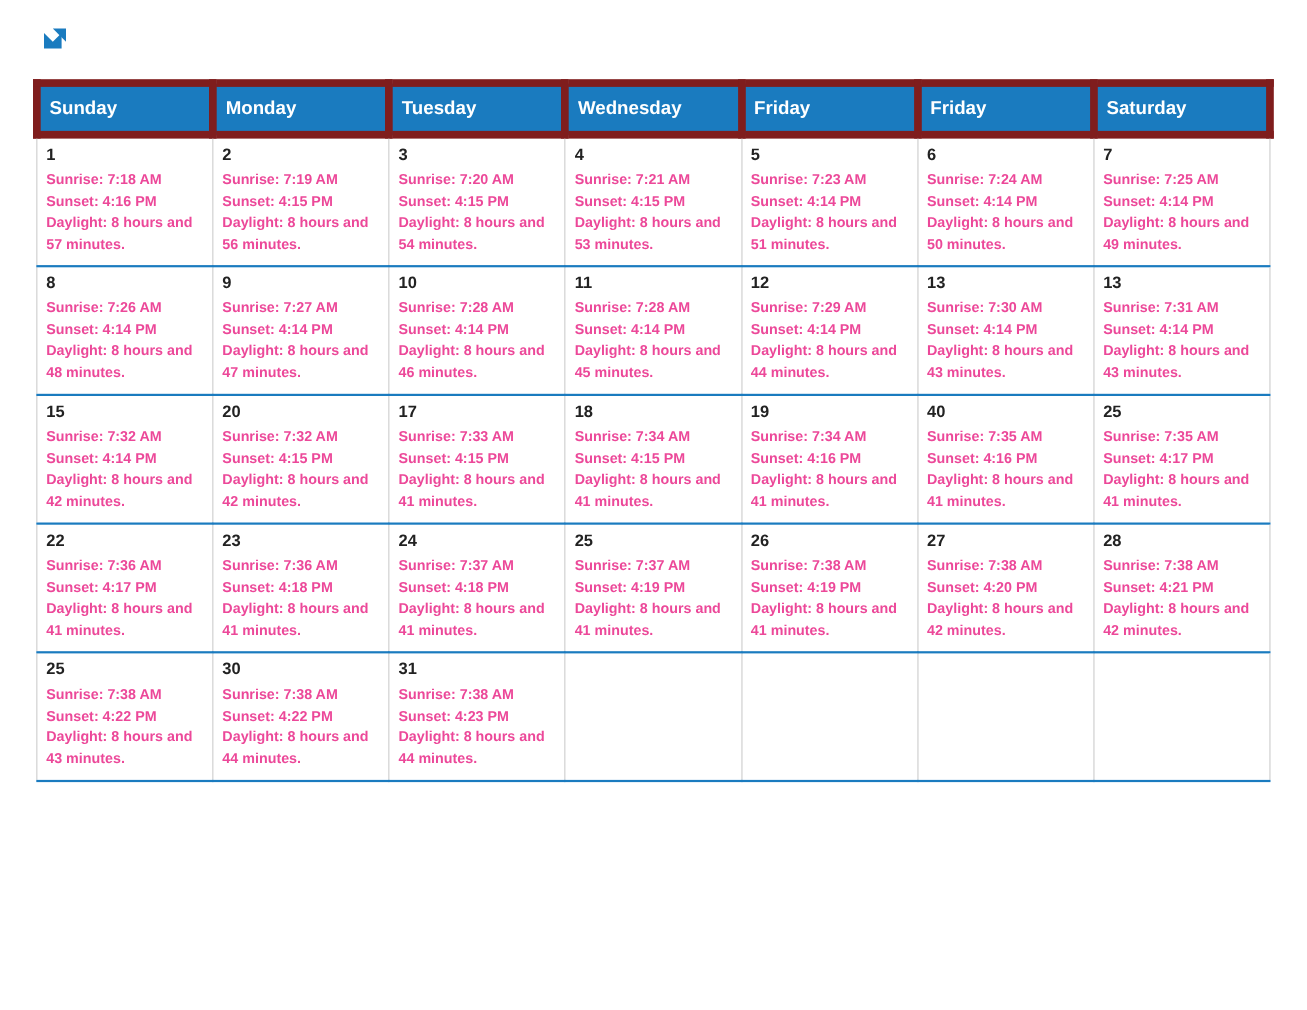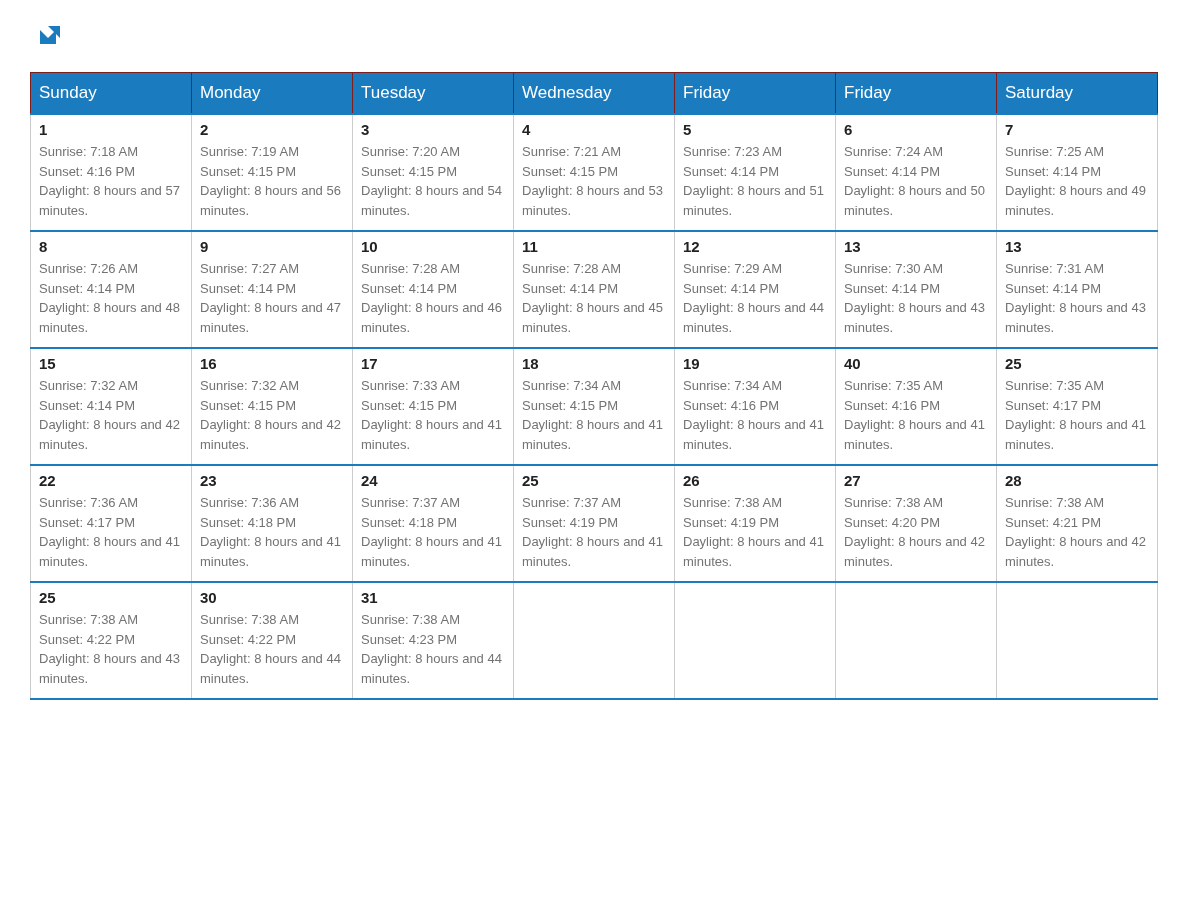--- a/index.html
+++ b/index.html
@@ -52,24 +52,24 @@
     }
     .calendar {
       width: 100%;
       border-collapse: collapse;
       border: 1.5px solid #1a7bbf;
     }
     .calendar th {
       background-color: #1a7bbf;
       color: #fff;
       font-size: 17px;
-      font-weight: normal;
+      font-weight: bold;
       padding: 10px 8px;
       text-align: left;
-      border: 1px solid #7f1d1d;
+      border: 7px solid #7f1d1d;
     }
     .calendar td {
       vertical-align: top;
       padding: 6px 8px 10px 8px;
       border: 1px solid #ccc;
       width: calc(100% / 7);
       min-height: 100px;
       font-size: 13px;
       color: #333;
     }
@@ -78,21 +78,22 @@
     }
     .day-number {
       font-size: 15px;
       font-weight: bold;
       color: #222;
       margin-bottom: 4px;
     }
     .day-info {
       font-size: 13px;
       line-height: 1.5;
-      color: #737373;
+      color: #ec4899;
+      font-weight: bold;
     }
     .empty-cell {
       background: #fff;
     }
   </style>
 </head>
 <body>
 
 <div class="header">
   <div class="logo">
@@ -183,21 +184,21 @@
         <div class="day-number">13</div>
         <div class="day-info">Sunrise: 7:31 AM<br>Sunset: 4:14 PM<br>Daylight: 8 hours and 43 minutes.</div>
       </td>
       </tr>
       <tr>
         <td>
         <div class="day-number">15</div>
         <div class="day-info">Sunrise: 7:32 AM<br>Sunset: 4:14 PM<br>Daylight: 8 hours and 42 minutes.</div>
       </td>
         <td>
-        <div class="day-number">16</div>
+        <div class="day-number">20</div>
         <div class="day-info">Sunrise: 7:32 AM<br>Sunset: 4:15 PM<br>Daylight: 8 hours and 42 minutes.</div>
       </td>
         <td>
         <div class="day-number">17</div>
         <div class="day-info">Sunrise: 7:33 AM<br>Sunset: 4:15 PM<br>Daylight: 8 hours and 41 minutes.</div>
       </td>
         <td>
         <div class="day-number">18</div>
         <div class="day-info">Sunrise: 7:34 AM<br>Sunset: 4:15 PM<br>Daylight: 8 hours and 41 minutes.</div>
       </td>

